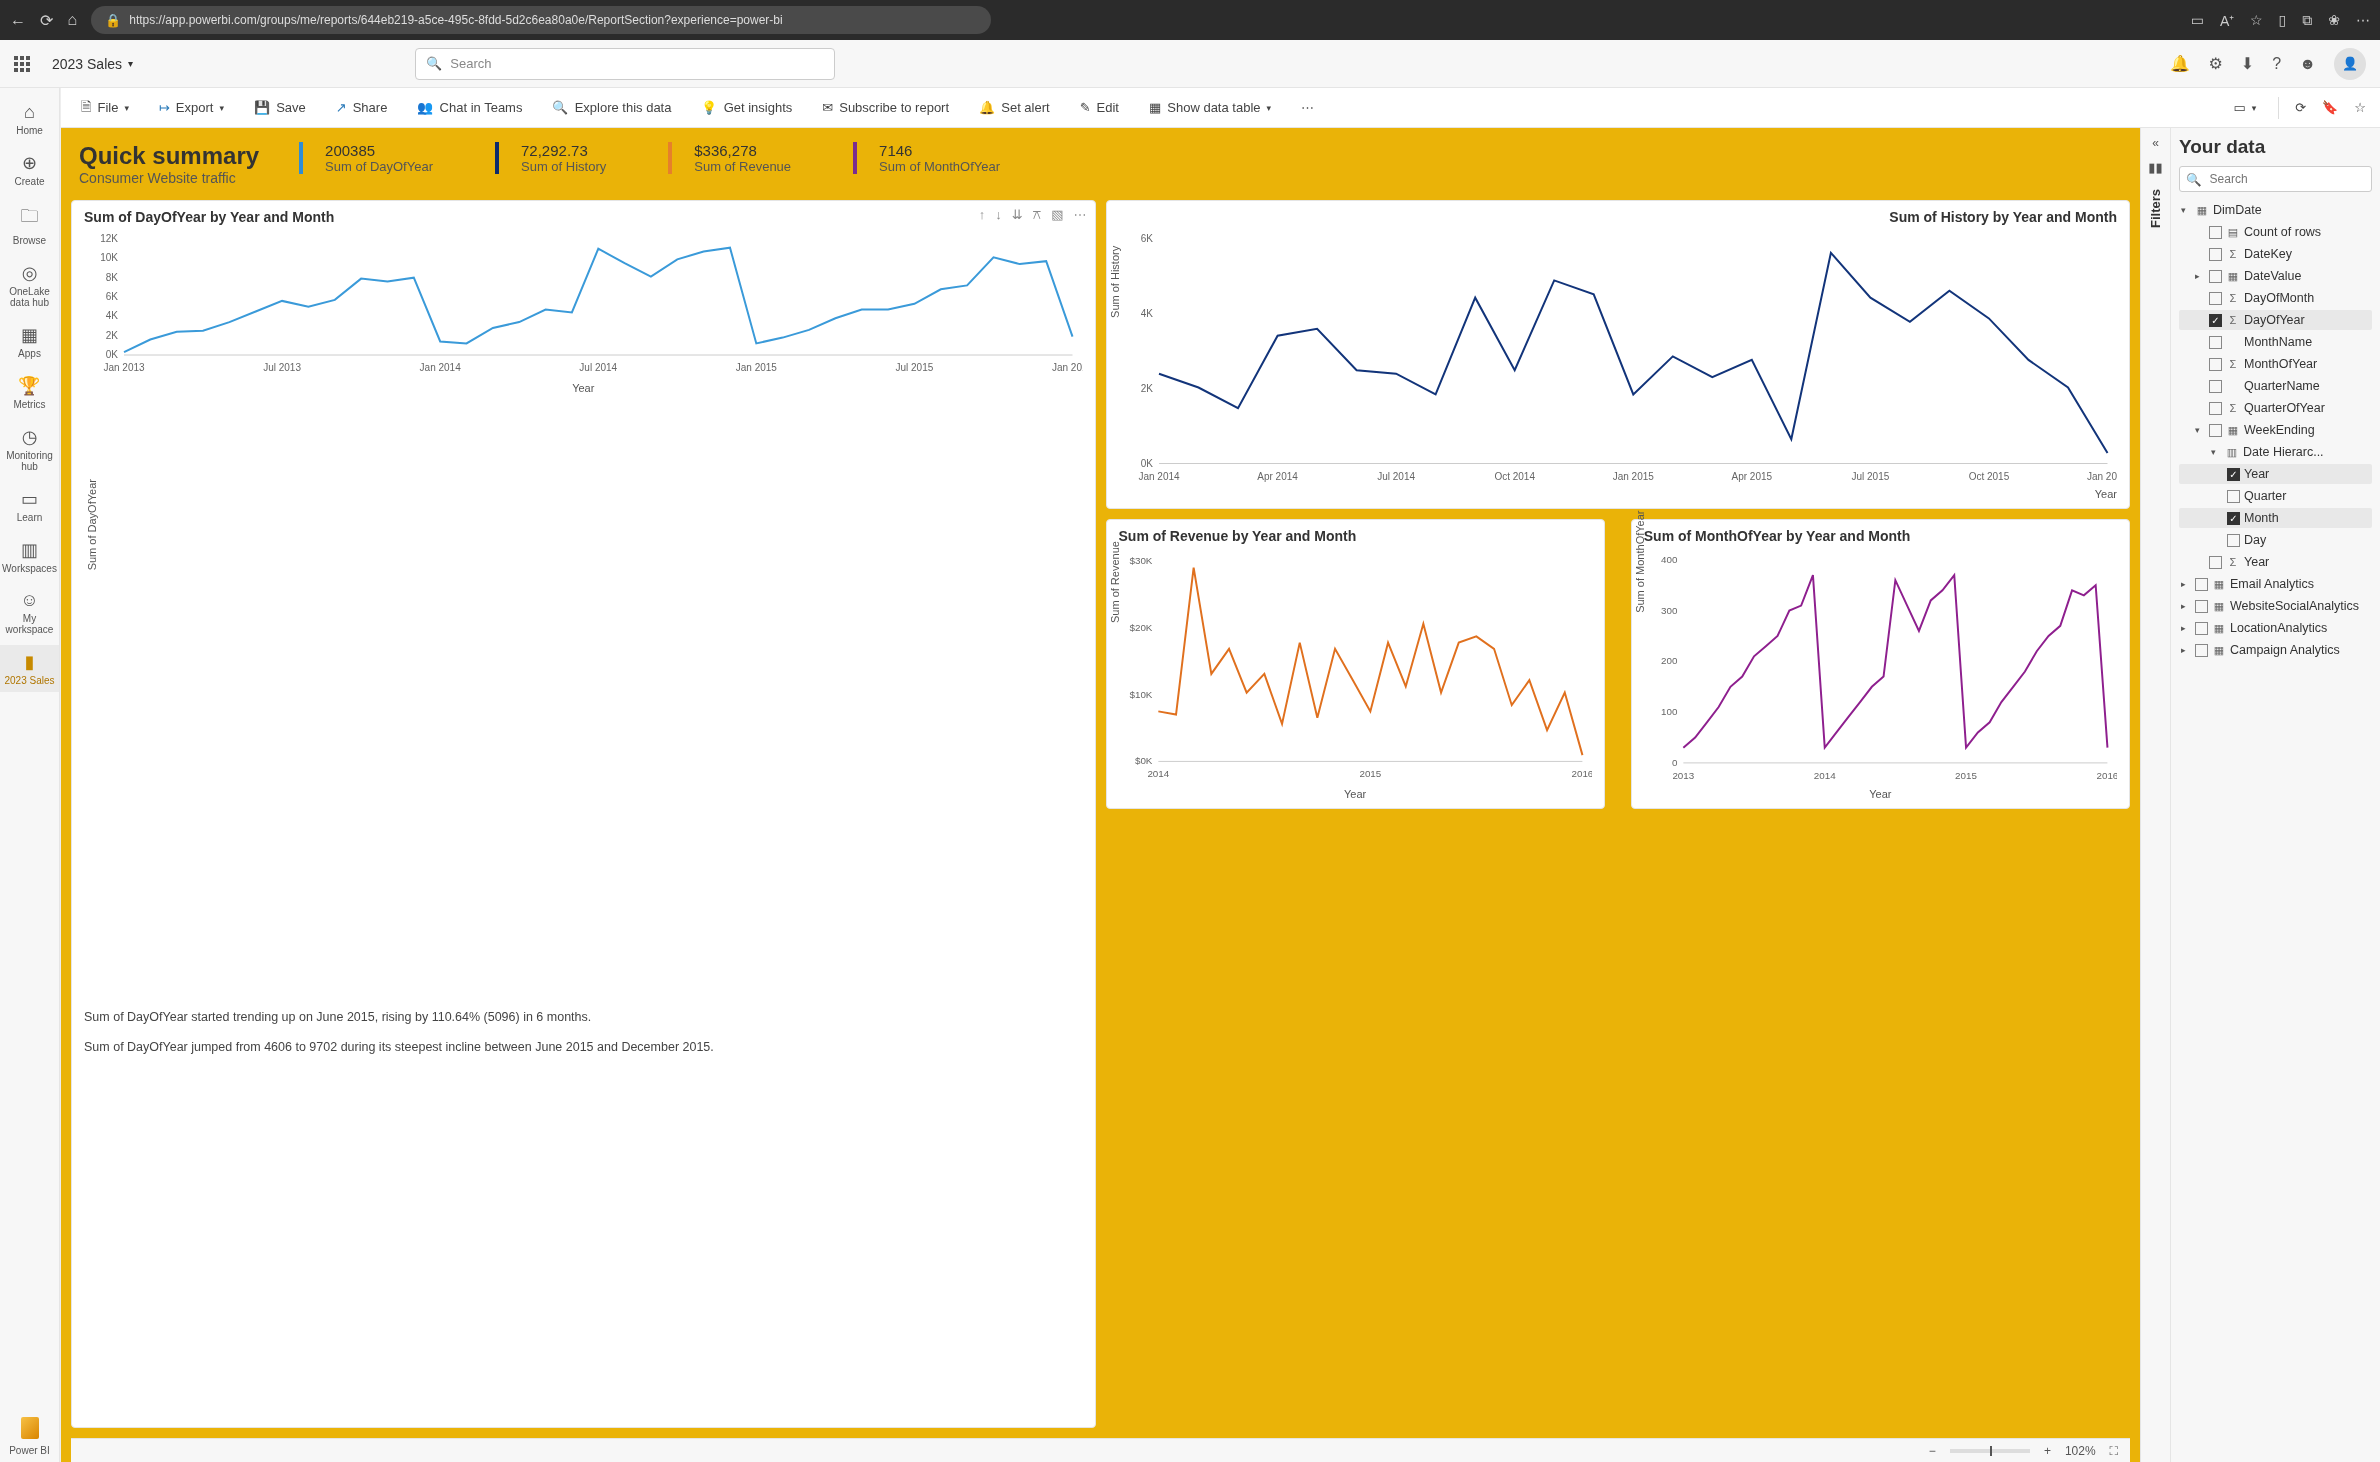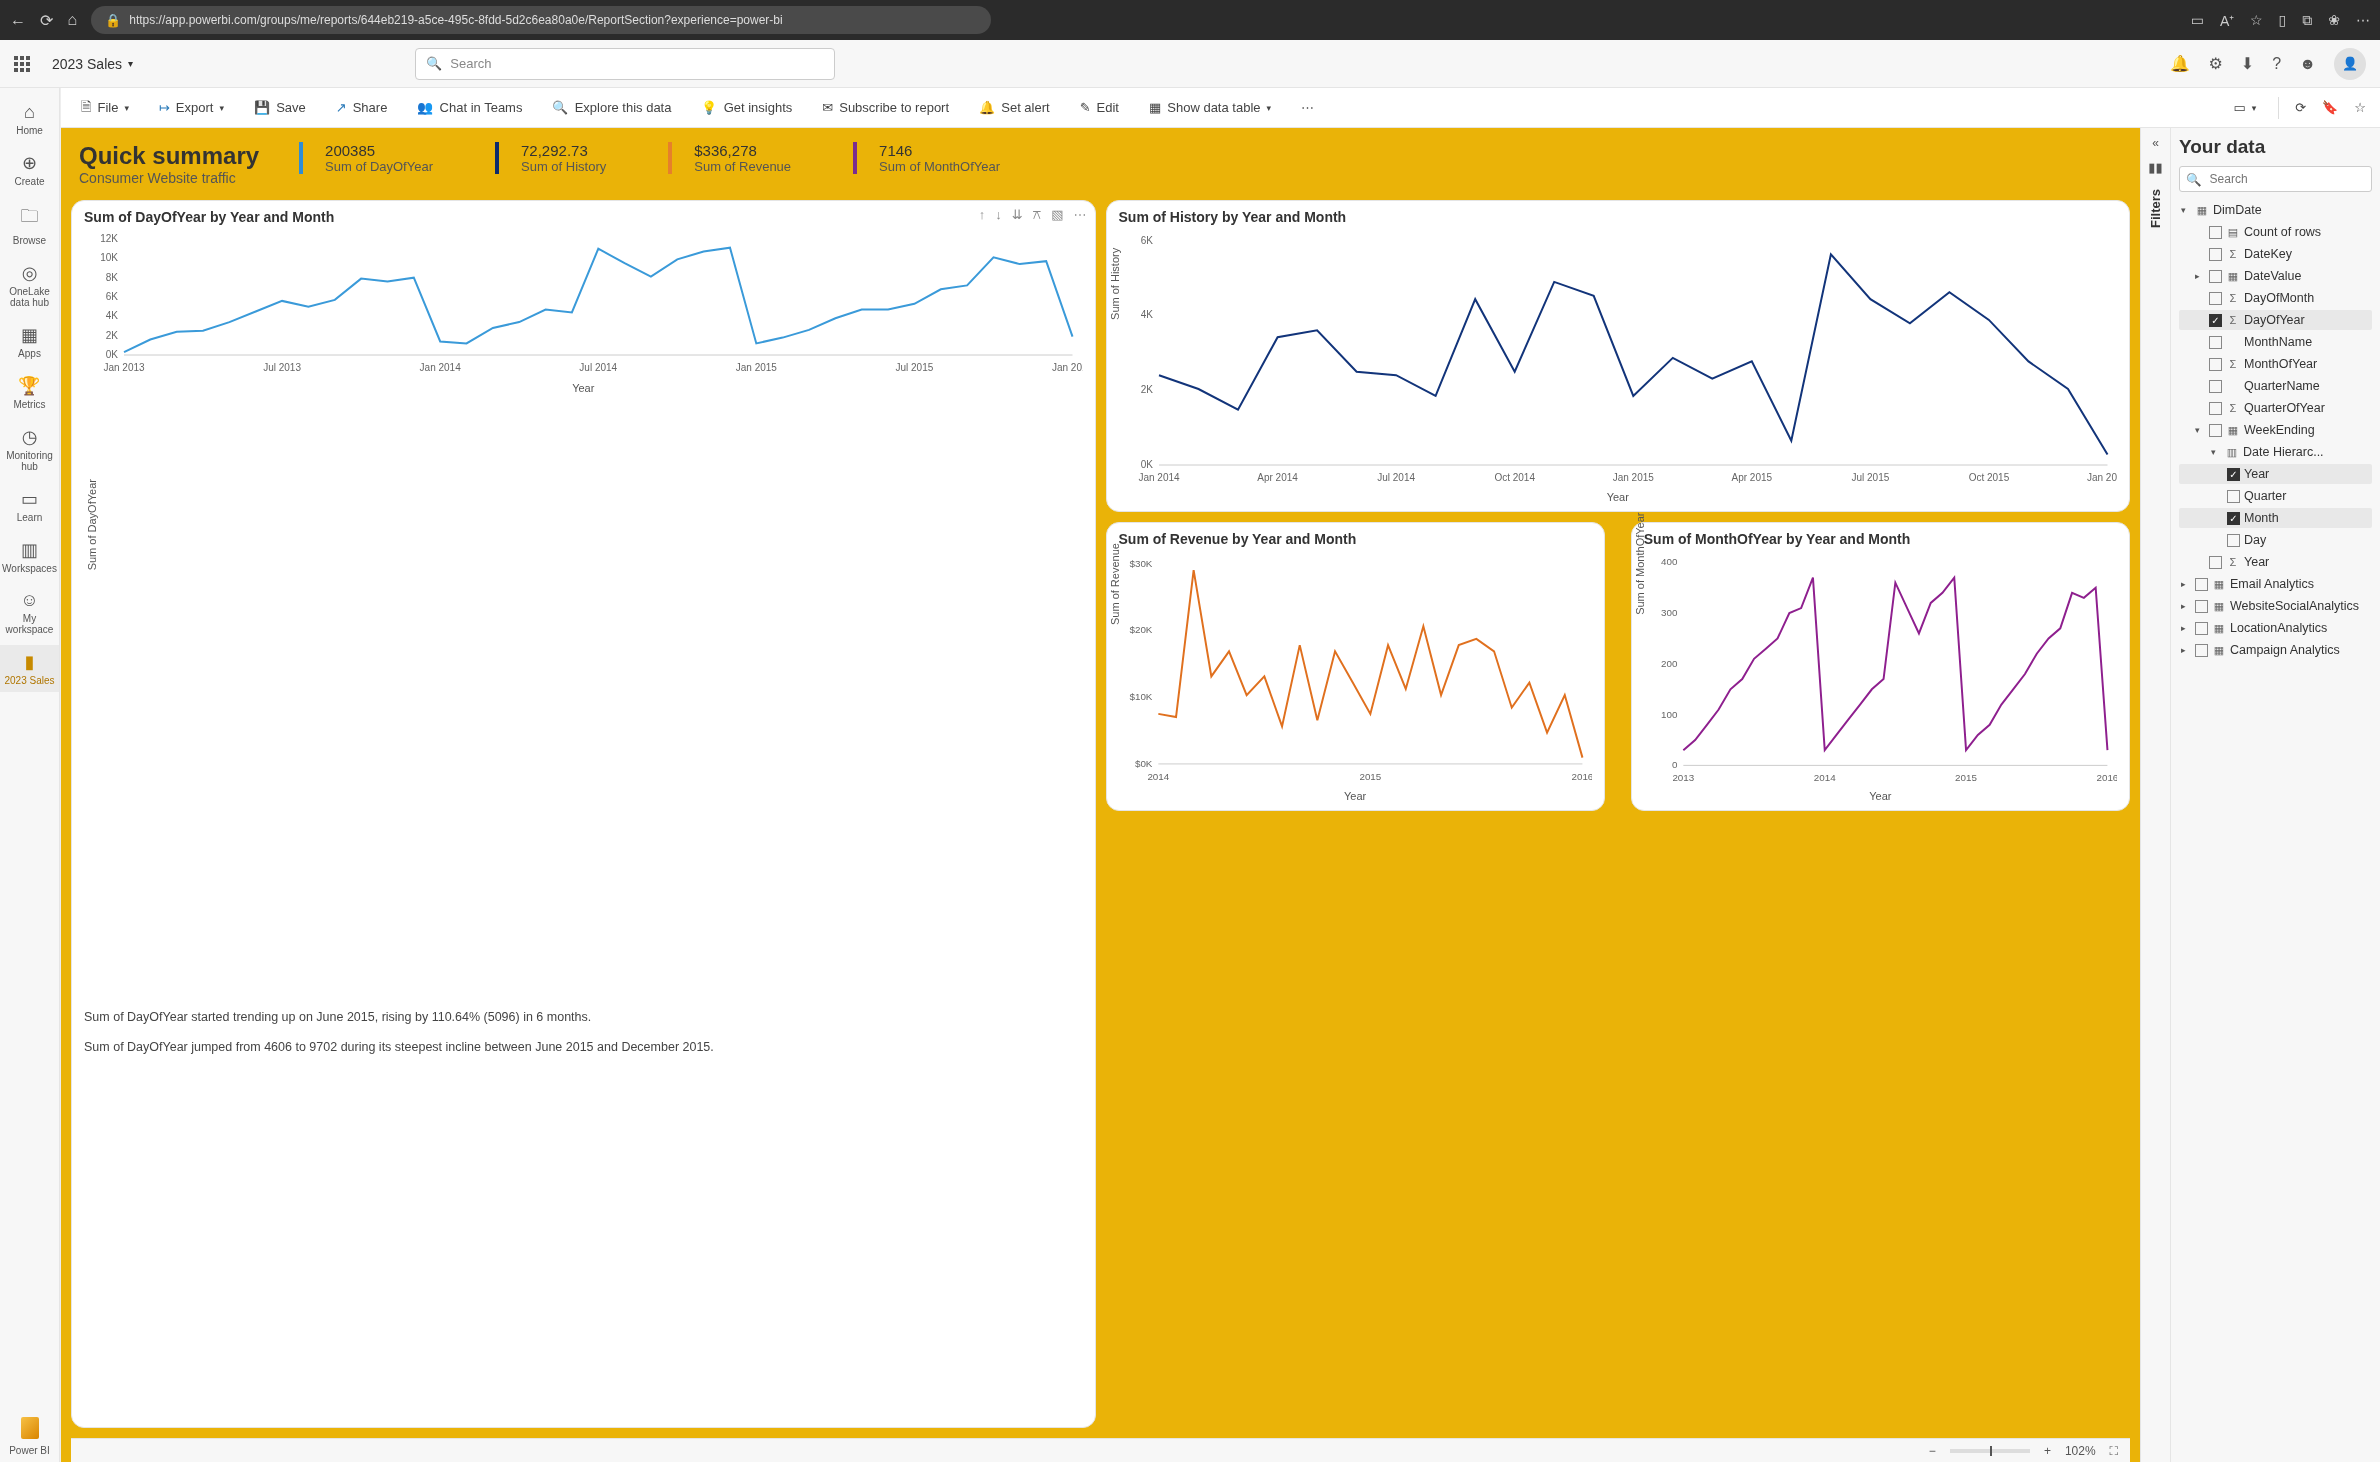--- a/index.html
+++ b/index.html
@@ -137,21 +137,21 @@
   .kpi .val { font-size:15px; font-weight:400; color:#333;}
   .kpi .lbl { font-size:13px; color:#555;}
   .kpi.blue { border-color:#2f8dd6; }
   .kpi.navy { border-color:#0d2b6b; }
   .kpi.orange { border-color:#e6802b; }
   .kpi.purple { border-color:#7b2d8e; }
 
   
   .visual-grid { flex:1; display:grid; grid-template-columns: 1fr 1fr; grid-template-rows: 1fr 1fr; gap:10px; overflow:hidden;}
   .card {
-    background:#fff; border:1px solid #e5e5e5; border-radius:13px; padding:8px 12px;
+    background:#fff; border:1px solid #e5e5e5; border-radius:4px; padding:8px 12px;
     display:flex; flex-direction:column; position:relative;
   }
   .card h3 { margin:0 0 4px 0; font-size:14px; font-weight:600; color:#333;}
   .card .chart-area { flex:1; position:relative;}
   .card .chart-area svg { width:100%; height:100%;}
   .card .xlabel { text-align:center; font-size:11px; color:#555;}
   .card .ylabel { position:absolute; left:2px; top:50%; transform:rotate(-90deg) translateX(50%); transform-origin:left top; font-size:11px; color:#555; white-space:nowrap;}
 
   
   .big-left { grid-row: 1 / span 2; display:flex; flex-direction:column;}
@@ -452,21 +452,21 @@
                   </svg></div>
               <div class="xlabel">Year</div>
             </div>
             <div class="insights">
               <p>Sum of DayOfYear started trending up on June 2015, rising by 110.64% (5096) in 6 months.</p>
               <p>Sum of DayOfYear jumped from 4606 to 9702 during its steepest incline between June 2015 and December 2015.</p>
             </div>
           </div>
 
           <div class="right-col">
-            <div class="card" style="flex:1;">
+            <div class="card" style="flex:1;align-items:flex-end;">
               <h3>Sum of History by Year and Month</h3>
               <span class="ylabel">Sum of History</span>
               <div class="chart-area"><svg viewBox="0 0 998.5 258.5">
                     <text x="34" y="237.5" text-anchor="end" font-size="10" fill="#666">0K</text>
                     <text x="34" y="162.66666666666669" text-anchor="end" font-size="10" fill="#666">2K</text>
                     <text x="34" y="87.83333333333334" text-anchor="end" font-size="10" fill="#666">4K</text>
                     <text x="34" y="13" text-anchor="end" font-size="10" fill="#666">6K</text>
                     <text x="40" y="250.5" text-anchor="middle" font-size="10" fill="#666">Jan 2014</text>
                     <text x="158.5625" y="250.5" text-anchor="middle" font-size="10" fill="#666">Apr 2014</text>
                     <text x="277.125" y="250.5" text-anchor="middle" font-size="10" fill="#666">Jul 2014</text>

